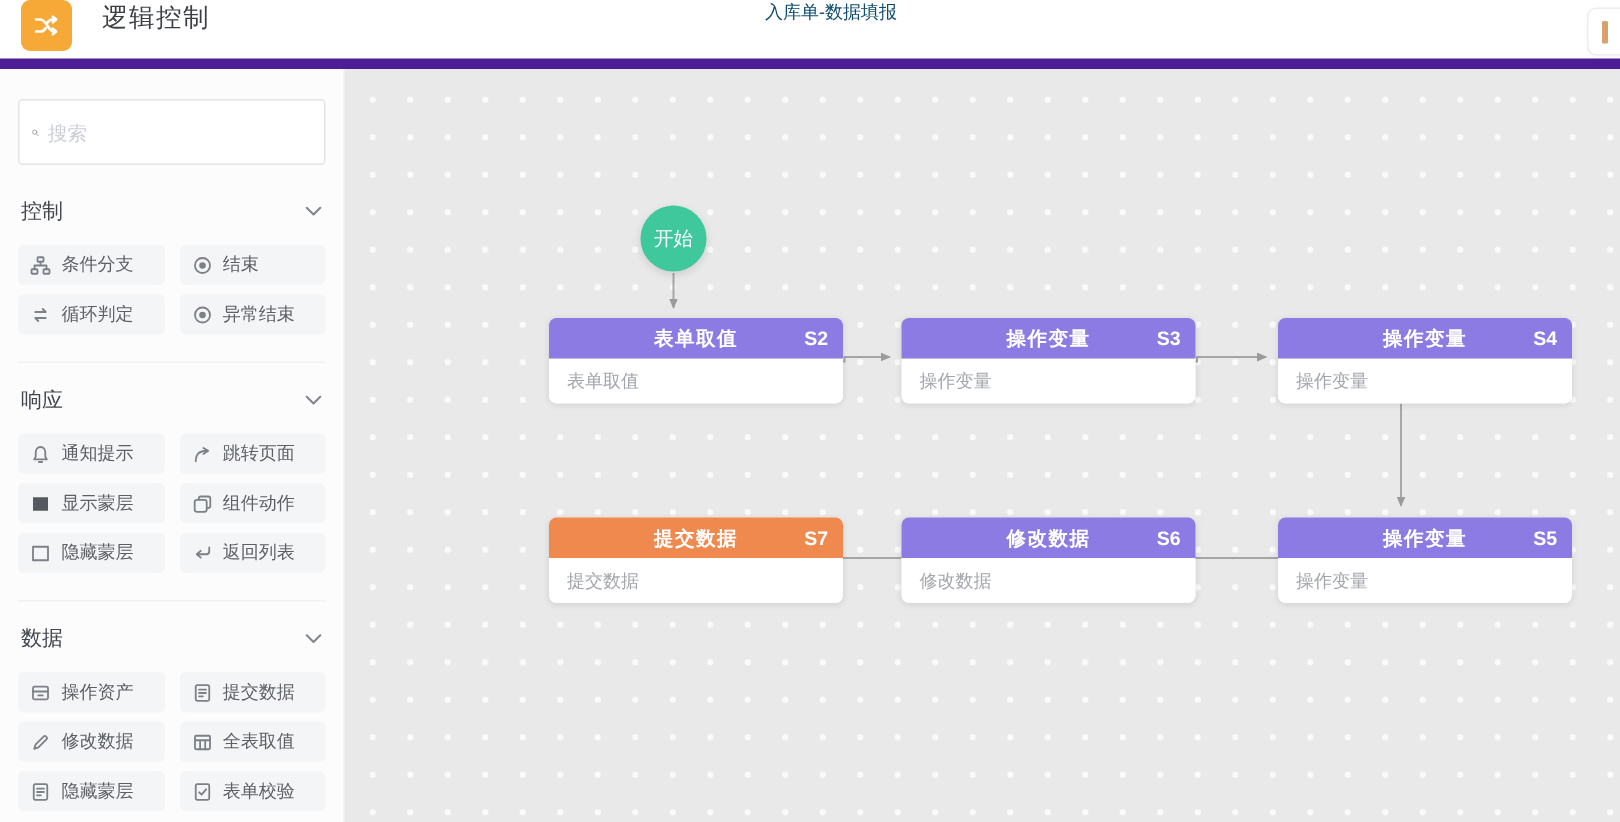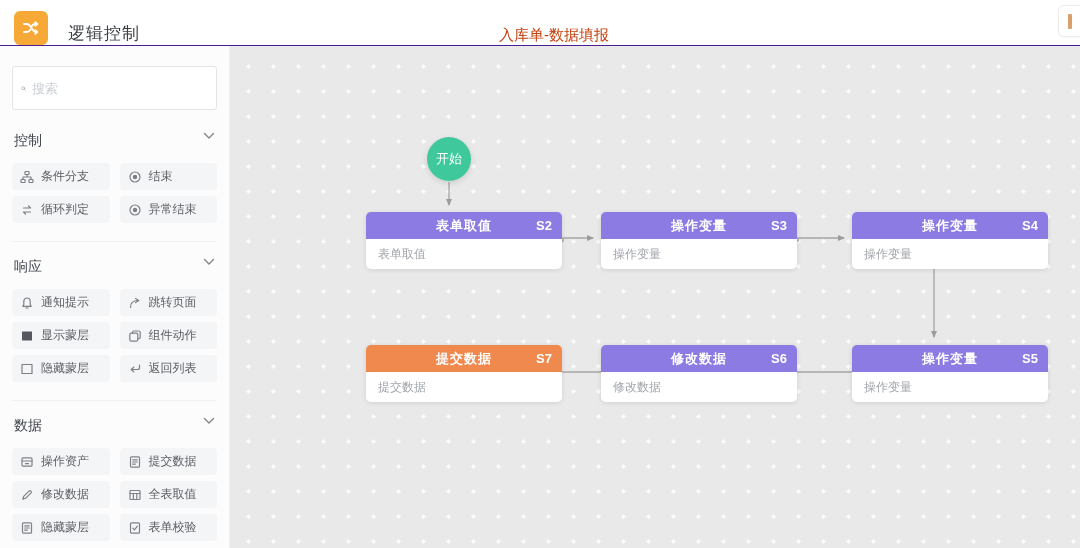--- a/index.html
+++ b/index.html
@@ -1,37 +1,37 @@
 <!DOCTYPE html>
 <html><head>
 <meta charset="utf-8">
 <style>
   * { margin:0; padding:0; box-sizing:border-box; }
   html,body { width:1080px; height:548px; overflow:hidden; }
   body { font-family:"Liberation Sans","DejaVu Sans",sans-serif; background:#fff; }
   .app { width:1080px; height:548px; display:flex; flex-direction:column; position:relative; }
 
   
-  header { height:46px; background:#fff; border-bottom:1px solid #4c1d95; display:flex; align-items:flex-end; position:relative; flex:0 0 46px; z-index:5; }
+  header { height:46px; background:#fff; border-bottom:7px solid #4c1d95; display:flex; align-items:flex-start; position:relative; flex:0 0 46px; z-index:5; }
   .logo { width:34px; height:34px; background:#f6a937; border-radius:6px; margin-left:14px; display:flex; align-items:center; justify-content:center; }
   .app-title { font-size:17px; color:#3b3f45; margin-left:20px; letter-spacing:1px; }
-  .page-title { position:absolute; left:0; right:0; text-align:center; font-size:15px; color:#c2410c; pointer-events:none;padding-left:28px; }
+  .page-title { position:absolute; left:0; right:0; text-align:center; font-size:12px; color:#0c4a6e; pointer-events:none;padding-left:28px; }
   .corner-btn { position:absolute; right:-12px; top:5px; width:34px; height:32px; background:#fff; border:1px solid #ededed; border-radius:6px; box-shadow:0 1px 3px rgba(0,0,0,.04); }
   .corner-mark { position:absolute; left:9px; top:8px; width:4px; height:15px; background:#d9a06b; border-radius:1px; }
 
   .main { flex:1; display:flex; min-height:0; }
 
   
   aside { width:230px; background:#fcfcfd; border-right:1px solid #f0f0f0; padding:20px 12px 0; overflow:hidden; }
   .search-box { height:44px; background:#fff; border:1px solid #e3e4e8; border-radius:3px; display:flex; align-items:center; padding:0 8px; gap:6px; }
   .search-box input { border:none; outline:none; flex:1; font-size:13px; color:#555; background:transparent; font-family:inherit; }
   .search-box input::placeholder { color:#c9cdd4; }
   .side-section { margin-top:6px; }
   .side-section + .side-section { border-top:1px solid #f1f1f3; margin-top:18px; }
-  .sec-head { display:flex; align-items:flex-start; justify-content:space-between; padding:16px 2px 13px; cursor:pointer; }
+  .sec-head { display:flex; align-items:center; justify-content:space-between; padding:16px 2px 13px; cursor:pointer; }
   .sec-title { font-size:14px; color:#41454c; }
   .items { display:grid; grid-template-columns:1fr 1fr; column-gap:10px; row-gap:6px; }
   .item { height:27px; background:#f4f5f7; border-radius:4px; display:flex; align-items:center; gap:7px; padding:0 8px; font-size:12px; color:#5c6066; cursor:pointer; white-space:nowrap; }
   .item svg { flex:0 0 auto; }
 
   
   .canvas { flex:1; position:relative; background-color:#e9e9ea;
             background-image:radial-gradient(circle,#fafafa 2px,transparent 2.2px);
             background-size:25px 25px; background-position:6px 8px; overflow:hidden; }
   .edges { position:absolute; left:0; top:0; width:850px; height:502px; }

